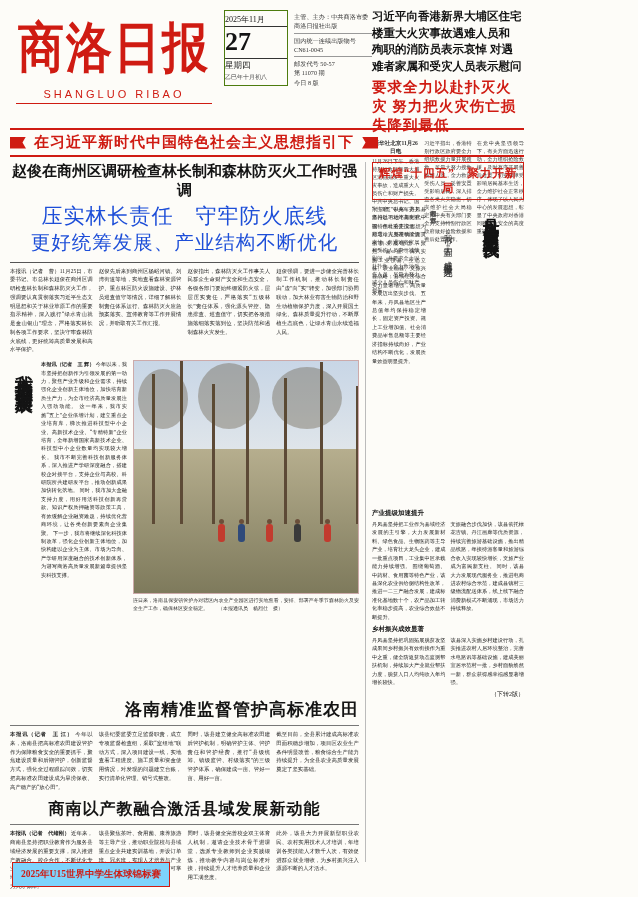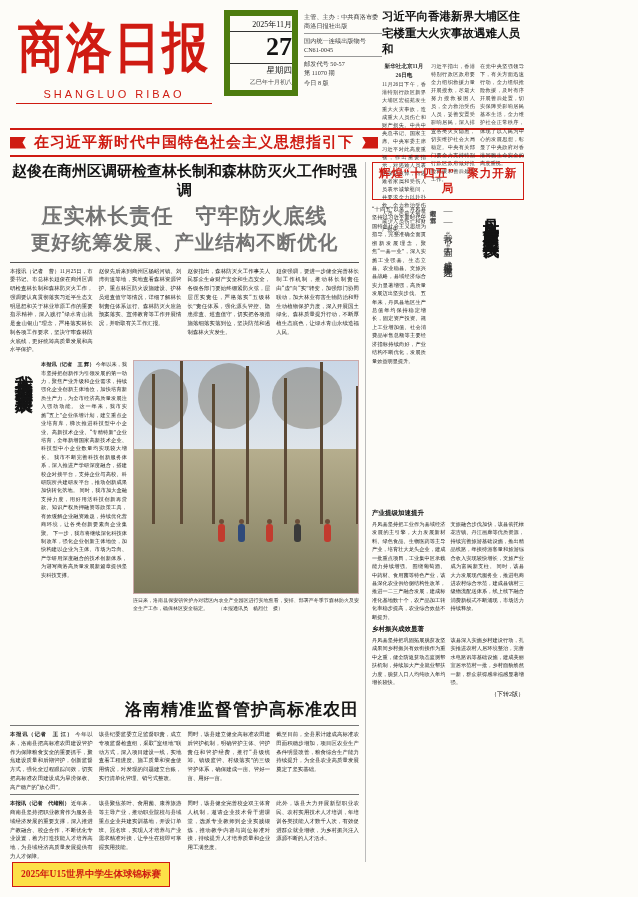--- a/index.html
+++ b/index.html
@@ -36,22 +36,22 @@
     margin-top:20px;
     font-family:"Liberation Sans",sans-serif;
   }
   .logo-rule{border-top:1px solid #cf1b12;margin:3px 6px 0 6px;}
   .mh-site{
     text-align:center;font-size:8.5px;margin-top:4px;color:#222;
     font-family:"Liberation Sans",sans-serif;
   }
 
   .mh-date{
-    width:62px;flex:0 0 62px;border:6px solid #4d7c0f;margin:4px 6px 0 6px;
-    text-align:right;padding:2px 0 3px;
+    width:62px;flex:0 0 62px;border:1px solid #4d7c0f;margin:4px 6px 0 6px;
+    text-align:left;padding:2px 0 3px;
   }
   .mh-date .ym{font-size:8px;border-bottom:1px solid #333;padding:1px 0;}
   .mh-date .dd{font-size:26px;font-weight:bold;line-height:1.1;padding:1px 0;}
   .mh-date .wk{font-size:8.5px;border-top:1px solid #333;padding:1px 0;}
   .mh-date .lunar{font-size:6px;color:#444;}
 
   .mh-info{width:78px;flex:0 0 78px;font-size:6.2px;line-height:1.5;color:#333;padding-top:6px;}
   .mh-info div{white-space:nowrap;}
   .mh-info .sep{border-top:1px solid #999;margin:2px 0;}
 
@@ -74,21 +74,21 @@
   .banner .txt{color:#cf1b12;font-weight:bold;font-size:15px;letter-spacing:1px;}
 
   
   .main{display:flex;margin-top:5px;height:700px;}
   .col-left{flex:1;padding-right:6px;}
   .col-right{width:152px;flex:0 0 152px;border-left:1px solid #bbb;padding-left:6px;}
 
   
   .kicker{text-align:center;font-size:15px;font-weight:bold;margin-bottom:2px;}
   .lead-title{
-    text-align:center;color:#737373;font-weight:bold;font-size:21px;line-height:1.35;
+    text-align:center;color:#1d4ed8;font-weight:normal;font-size:21px;line-height:1.35;
     letter-spacing:1px;
   }
   .lead-title .l2{font-size:19.5px;}
   .lead-rule{border-bottom:1px solid #555;margin:5px 0 4px;}
   .cols4{display:flex;gap:6px;font-size:5.4px;line-height:1.62;text-align:justify;color:#222;}
   .cols4 > div{flex:1;}
   .cols4 b{font-weight:bold;}
 
   
   .photo-wrap{margin-top:6px;display:flex;gap:6px;}
@@ -134,21 +134,21 @@
   .rc-sub{font-weight:bold;font-size:6.5px;margin:4px 0 2px;}
   .rc-cols2{display:flex;gap:5px;}
   .rc-cols2>div{flex:1;}
   .more{text-align:right;font-size:6px;margin-top:3px;}
 
   
   .promo{
     position:absolute;left:12px;bottom:10px;width:152px;
     border:1.5px solid #cf1b12;color:#cf1b12;text-align:center;
     font-weight:bold;font-size:9.5px;line-height:1.6;padding:4px 2px;
-    background:#fde047;
+    background:#7dd3fc;
   }
 
   .left-vert-head{
     writing-mode:vertical-rl;text-orientation:upright;
     font-weight:bold;font-size:18px;letter-spacing:2px;line-height:1.5;
     height:330px;
   }
   .lv-wrap{display:flex;gap:4px;}
   .lv-text{font-size:5.2px;line-height:1.62;text-align:justify;color:#222;width:86px;}
 </style>
@@ -180,21 +180,23 @@
       <div>CN61-0045</div>
       <div class="sep"></div>
       <div>邮发代号 50-57</div>
       <div>第 11070 期</div>
       <div>今日 8 版</div>
     </div>
 
     <div class="mh-right">
       <div class="head-lines">
         <div class="l1">习近平向香港新界大埔区住宅楼重大火灾事故遇难人员和</div>
-      </div>
+        <div class="l2">殉职的消防员表示哀悼  对遇难者家属和受灾人员表示慰问</div>
+      </div>
+      <div class="head-red">要求全力以赴扑灭火灾  努力把火灾伤亡损失降到最低</div>
       <div class="mh-right-body">
         <div class="mh-col">
           <span class="t">新华社北京11月26日电</span>
           <span>11月26日下午，香港特别行政区新界大埔区宏福苑发生重大火灾事故，造成重大人员伤亡和财产损失。中共中央总书记、国家主席、中央军委主席习近平对此高度重视，作出重要指示，对遇难人员表示深切哀悼，向遇难者家属和受伤人员表示诚挚慰问，并要求全力以赴扑救，全力救治受伤人员，尽最大努力减少人员伤亡和财产损失。</span>
         </div>
         <div class="mh-col">
           <span>习近平指出，香港特别行政区政府要全力组织救援力量开展搜救，尽最大努力搜救被困人员，全力救治受伤人员，妥善安置受影响居民，深入排查各类火灾隐患，切实维护社会大局稳定。中央有关部门要全力支持特别行政区政府做好抢险救援和善后处置工作。</span>
         </div>
         <div class="mh-col">
           <span>在党中央坚强领导下，有关方面迅速行动，全力组织抢险救援，及时有序开展善后处置，切实保障受影响居民基本生活，全力维护社会正常秩序，体现了以人民为中心的发展思想，彰显了中央政府对香港同胞生命安全的高度重视。</span>
@@ -279,20 +281,21 @@
       <div class="cols4">
         <div>
           <b>本报讯（记者　王 江）</b>
           <span>今年以来，洛南县把高标准农田建设管护作为保障粮食安全的重要抓手，聚焦建设质量和后期管护，创新监督方式，强化全过程跟踪问效，切实把高标准农田建设成为旱涝保收、高产稳产的“放心田”。</span>
         </div>
         <div>该县纪委监委立足监督职责，成立专项监督检查组，采取“室组地”联动方式，深入项目建设一线，实地查看工程进度、施工质量和资金使用情况，对发现的问题建立台账，实行清单化管理、销号式整改。</div>
         <div>同时，该县建立健全高标准农田建后管护机制，明确管护主体、管护责任和管护经费，推行“县级统筹、镇级监管、村级落实”的三级管护体系，确保建成一亩、管好一亩、用好一亩。</div>
         <div>截至目前，全县累计建成高标准农田面积稳步增加，项目区农业生产条件明显改善，粮食综合生产能力持续提升，为全县农业高质量发展奠定了坚实基础。</div>
       </div>
 
+      <div class="h3-title">商南以产教融合激活县域发展新动能</div>
       <div class="rule-thin"></div>
       <div class="cols4">
         <div>
           <b>本报讯（记者　代绪刚）</b>
           <span>近年来，商南县坚持把职业教育作为服务县域经济发展的重要支撑，深入推进产教融合、校企合作，不断优化专业设置，着力打造技能人才培养高地，为县域经济高质量发展提供有力人才保障。</span>
         </div>
         <div>该县聚焦茶叶、食用菌、康养旅游等主导产业，推动职业院校与县域重点企业共建实训基地，开设订单班、冠名班，实现人才培养与产业需求精准对接，让学生在校即可掌握实用技能。</div>
         <div>同时，该县健全完善校企双主体育人机制，邀请企业技术骨干进课堂，选派专业教师到企业实践锻炼，推动教学内容与岗位标准对接，持续提升人才培养质量和企业用工满意度。</div>
         <div>此外，该县大力开展新型职业农民、农村实用技术人才培训，年培训各类技能人才数千人次，有效促进群众就业增收，为乡村振兴注入源源不断的人才活水。</div>
       </div>

